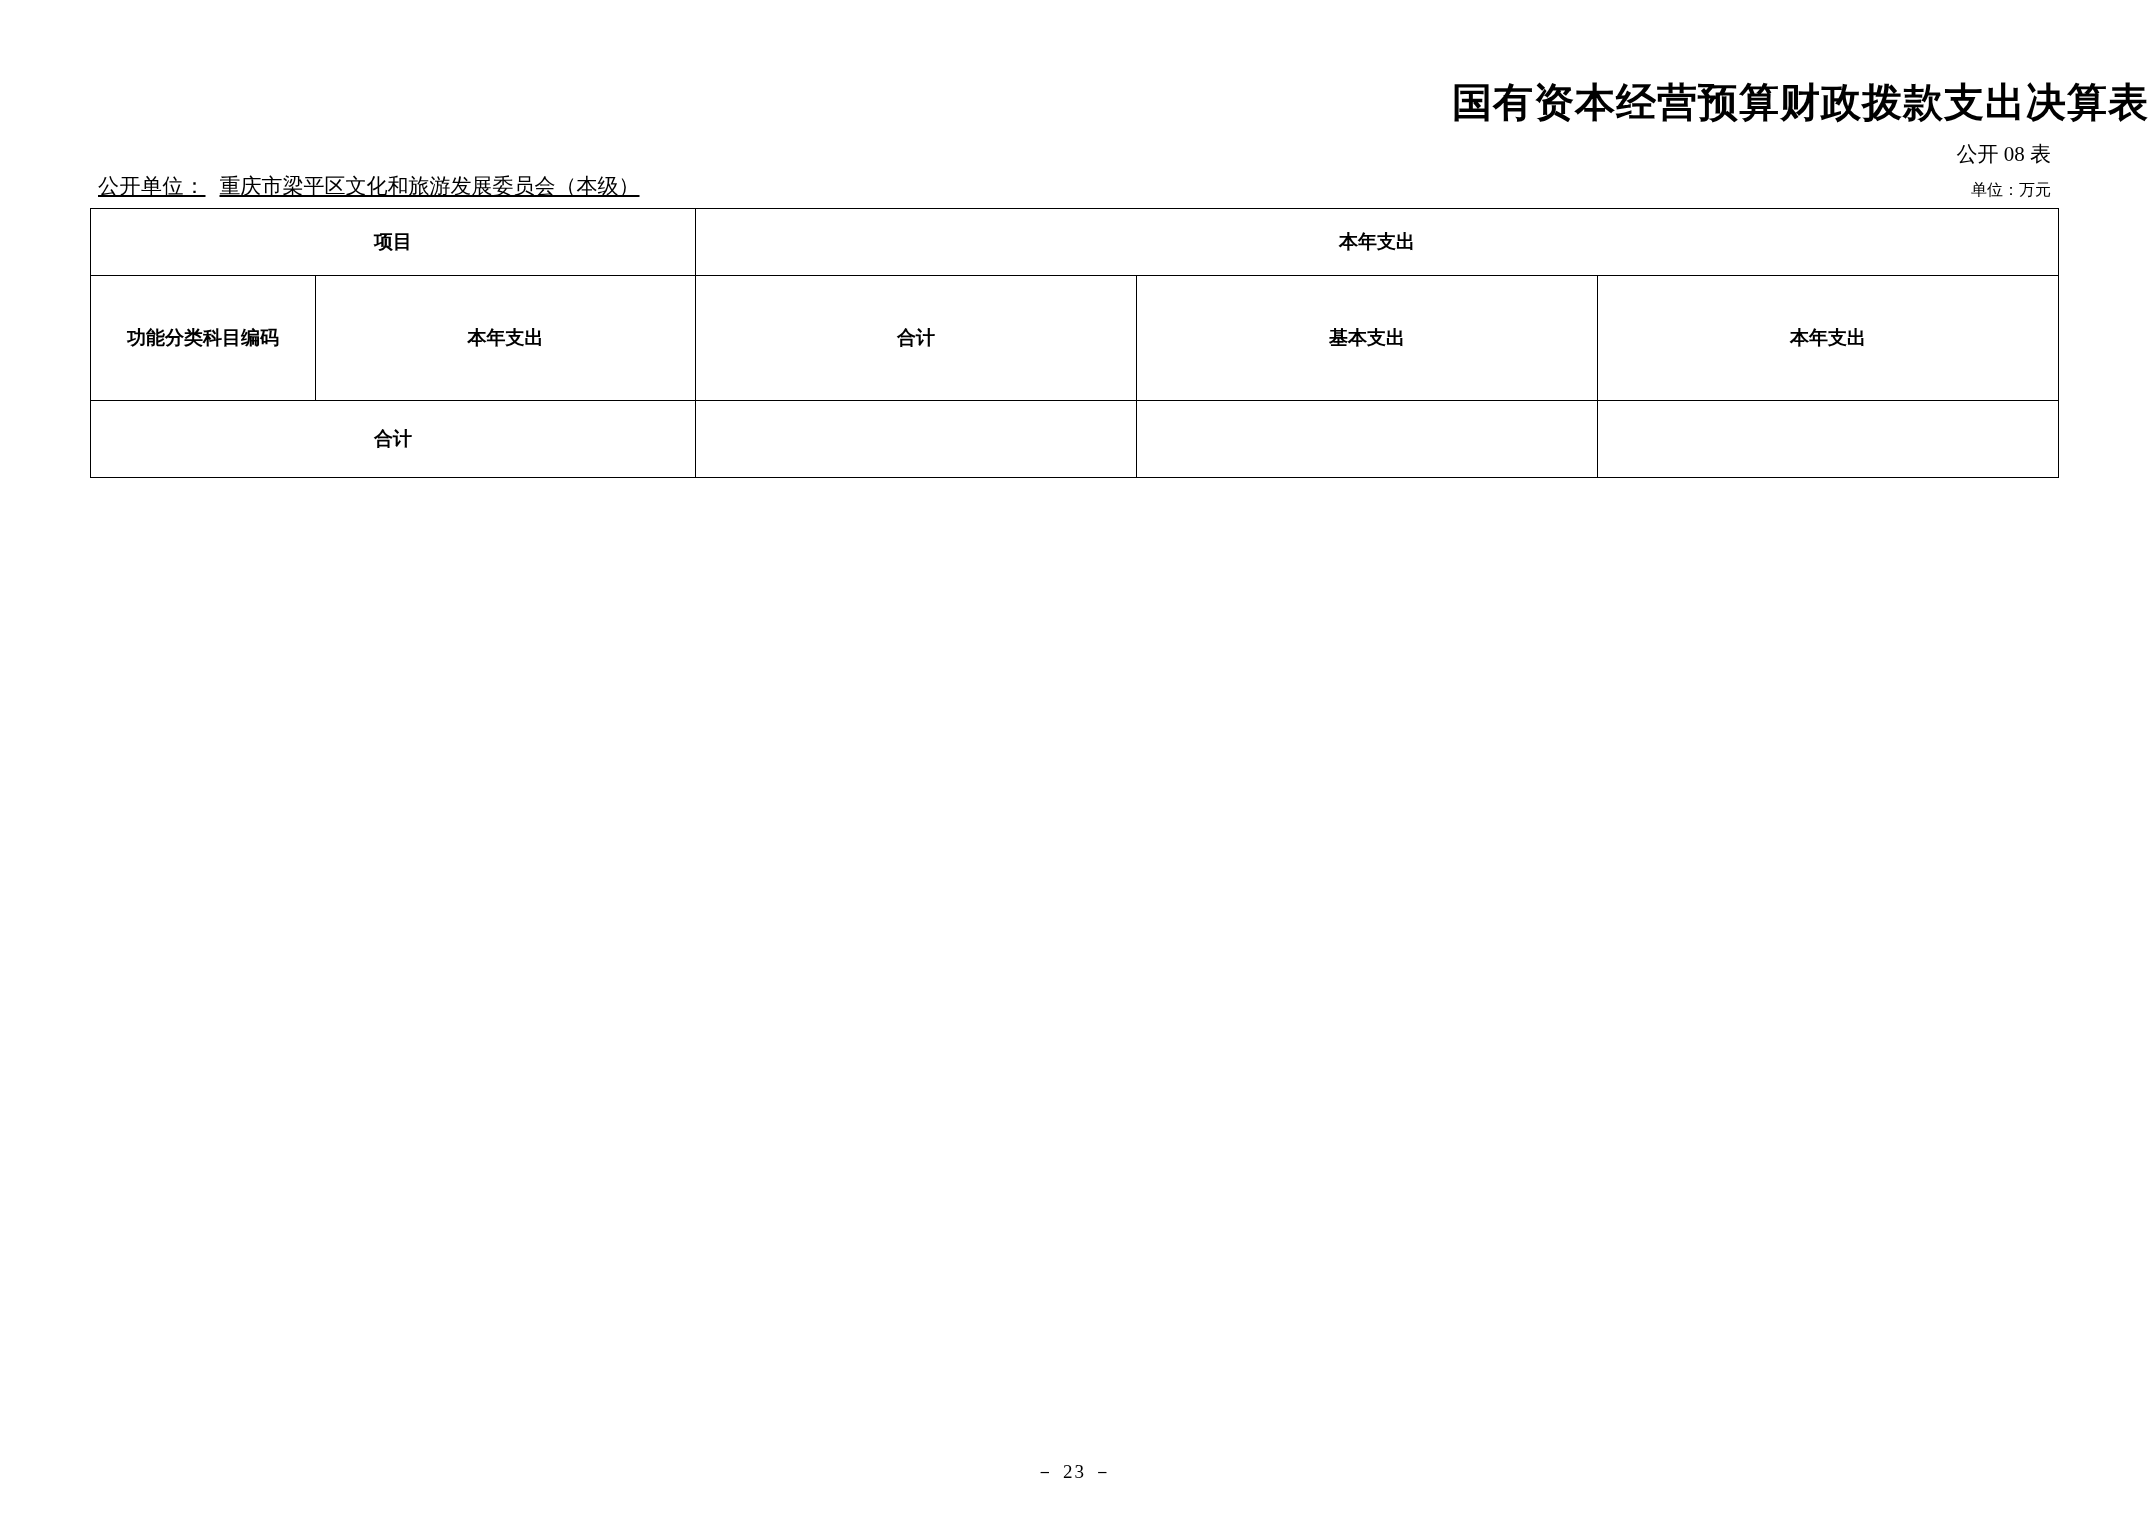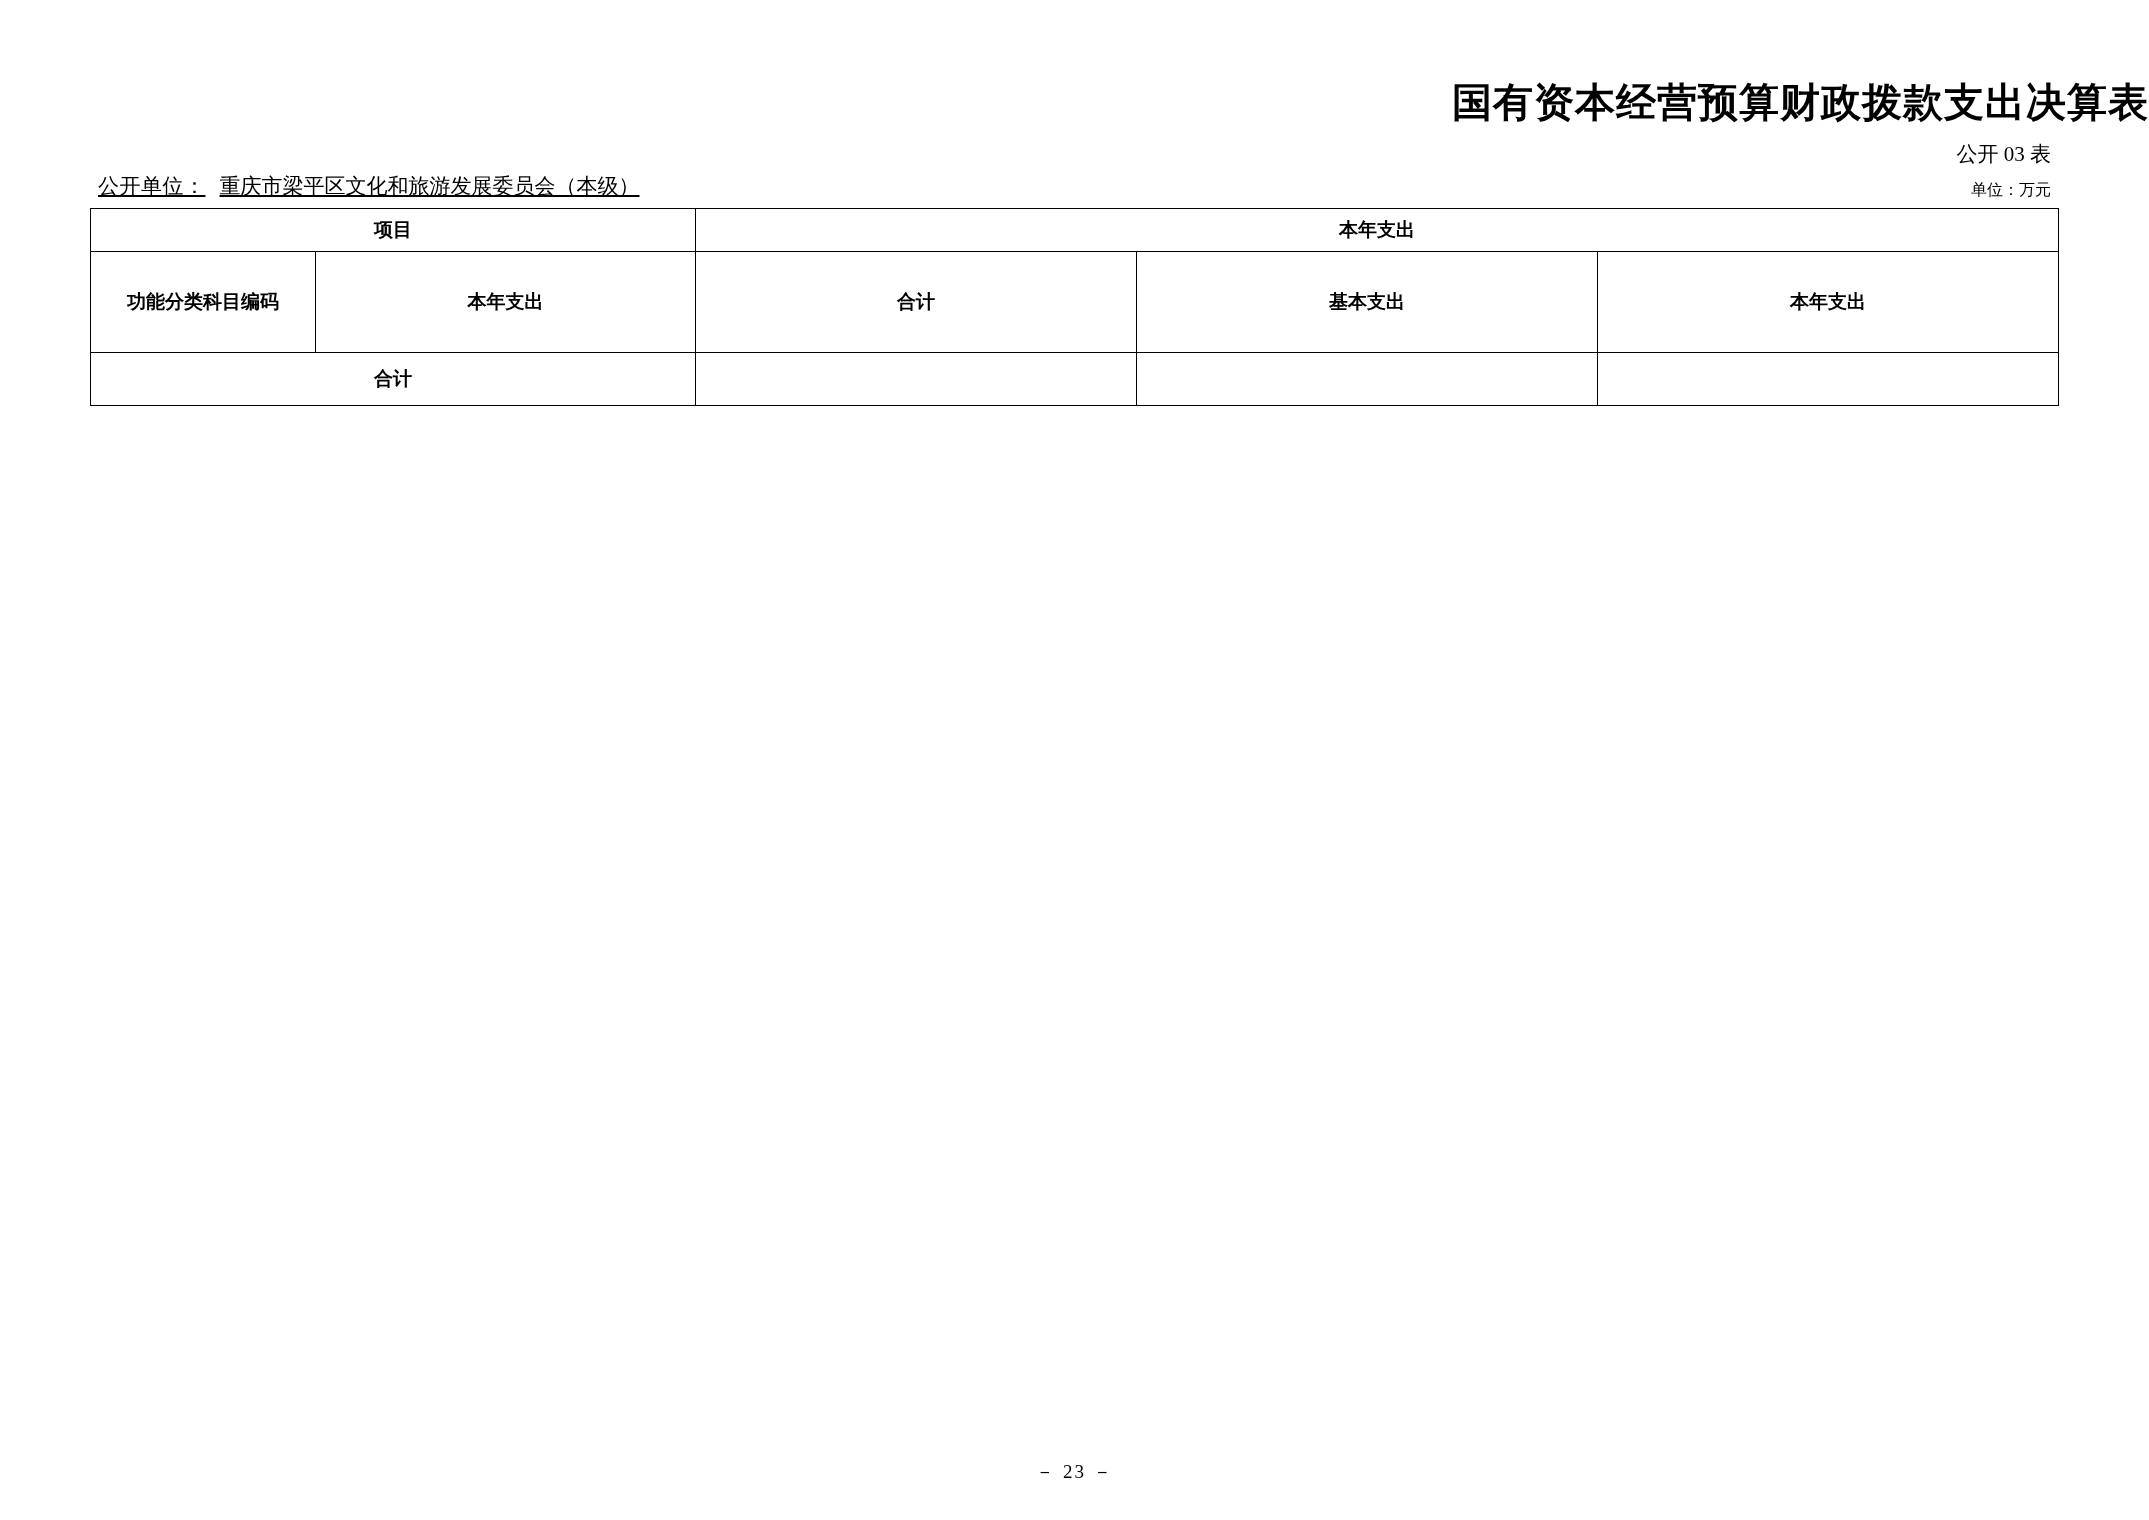--- a/index.html
+++ b/index.html
@@ -67,21 +67,21 @@
     border-collapse: collapse;
     table-layout: fixed;
   }
   table.main td {
     border: 1px solid #000000;
     text-align: center;
     vertical-align: middle;
     font-size: 19px;
     font-weight: bold;
     font-family: "Liberation Sans", "DejaVu Sans", sans-serif;
-    padding: 0;
+    padding: 12px;
   }
   td.h-top {
     height: 42px;
   }
   td.h-mid {
     height: 100px;
   }
   td.h-total {
     height: 52px;
   }
@@ -106,21 +106,21 @@
     letter-spacing: 2px;
   }
 </style>
 </head>
 <body>
 
 <div class="page">
 
   <div class="doc-title">国有资本经营预算财政拨款支出决算表</div>
 
-  <div class="form-no">公开 03 表</div>
+  <div class="form-no">公开 08 表</div>
 
   <div class="unit-line">
     <span class="label">公开单位：</span><span class="value">重庆市梁平区文化和旅游发展委员会（本级）</span>
   </div>
 
   <div class="unit-right">单位：万元</div>
 
   <table class="main">
     <colgroup>
       <col style="width:225px">

